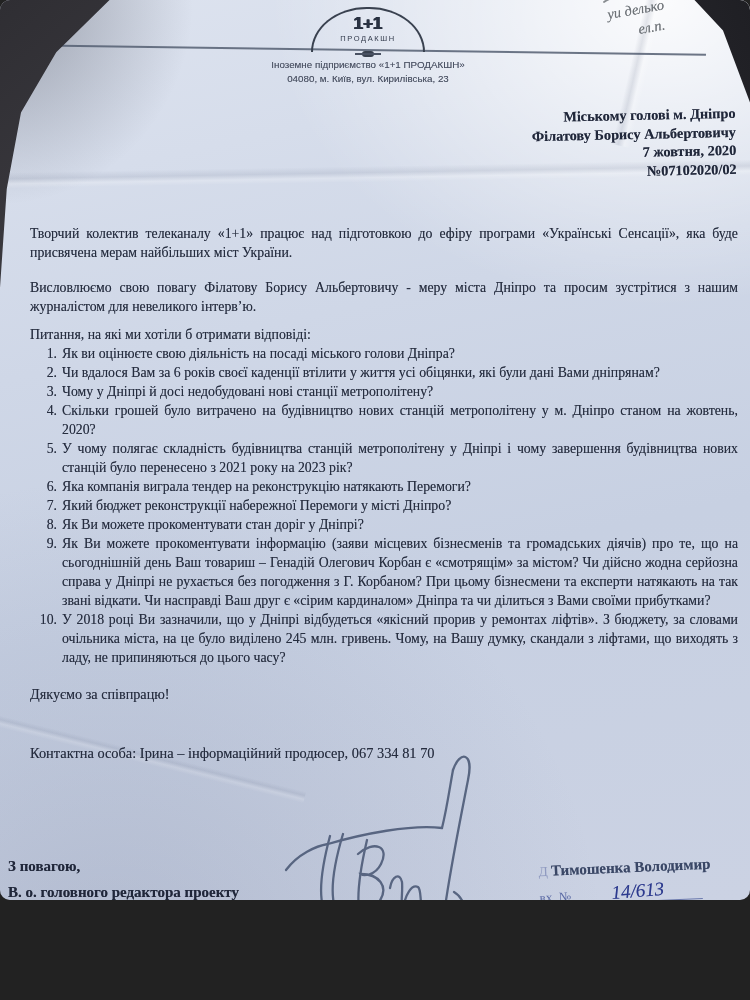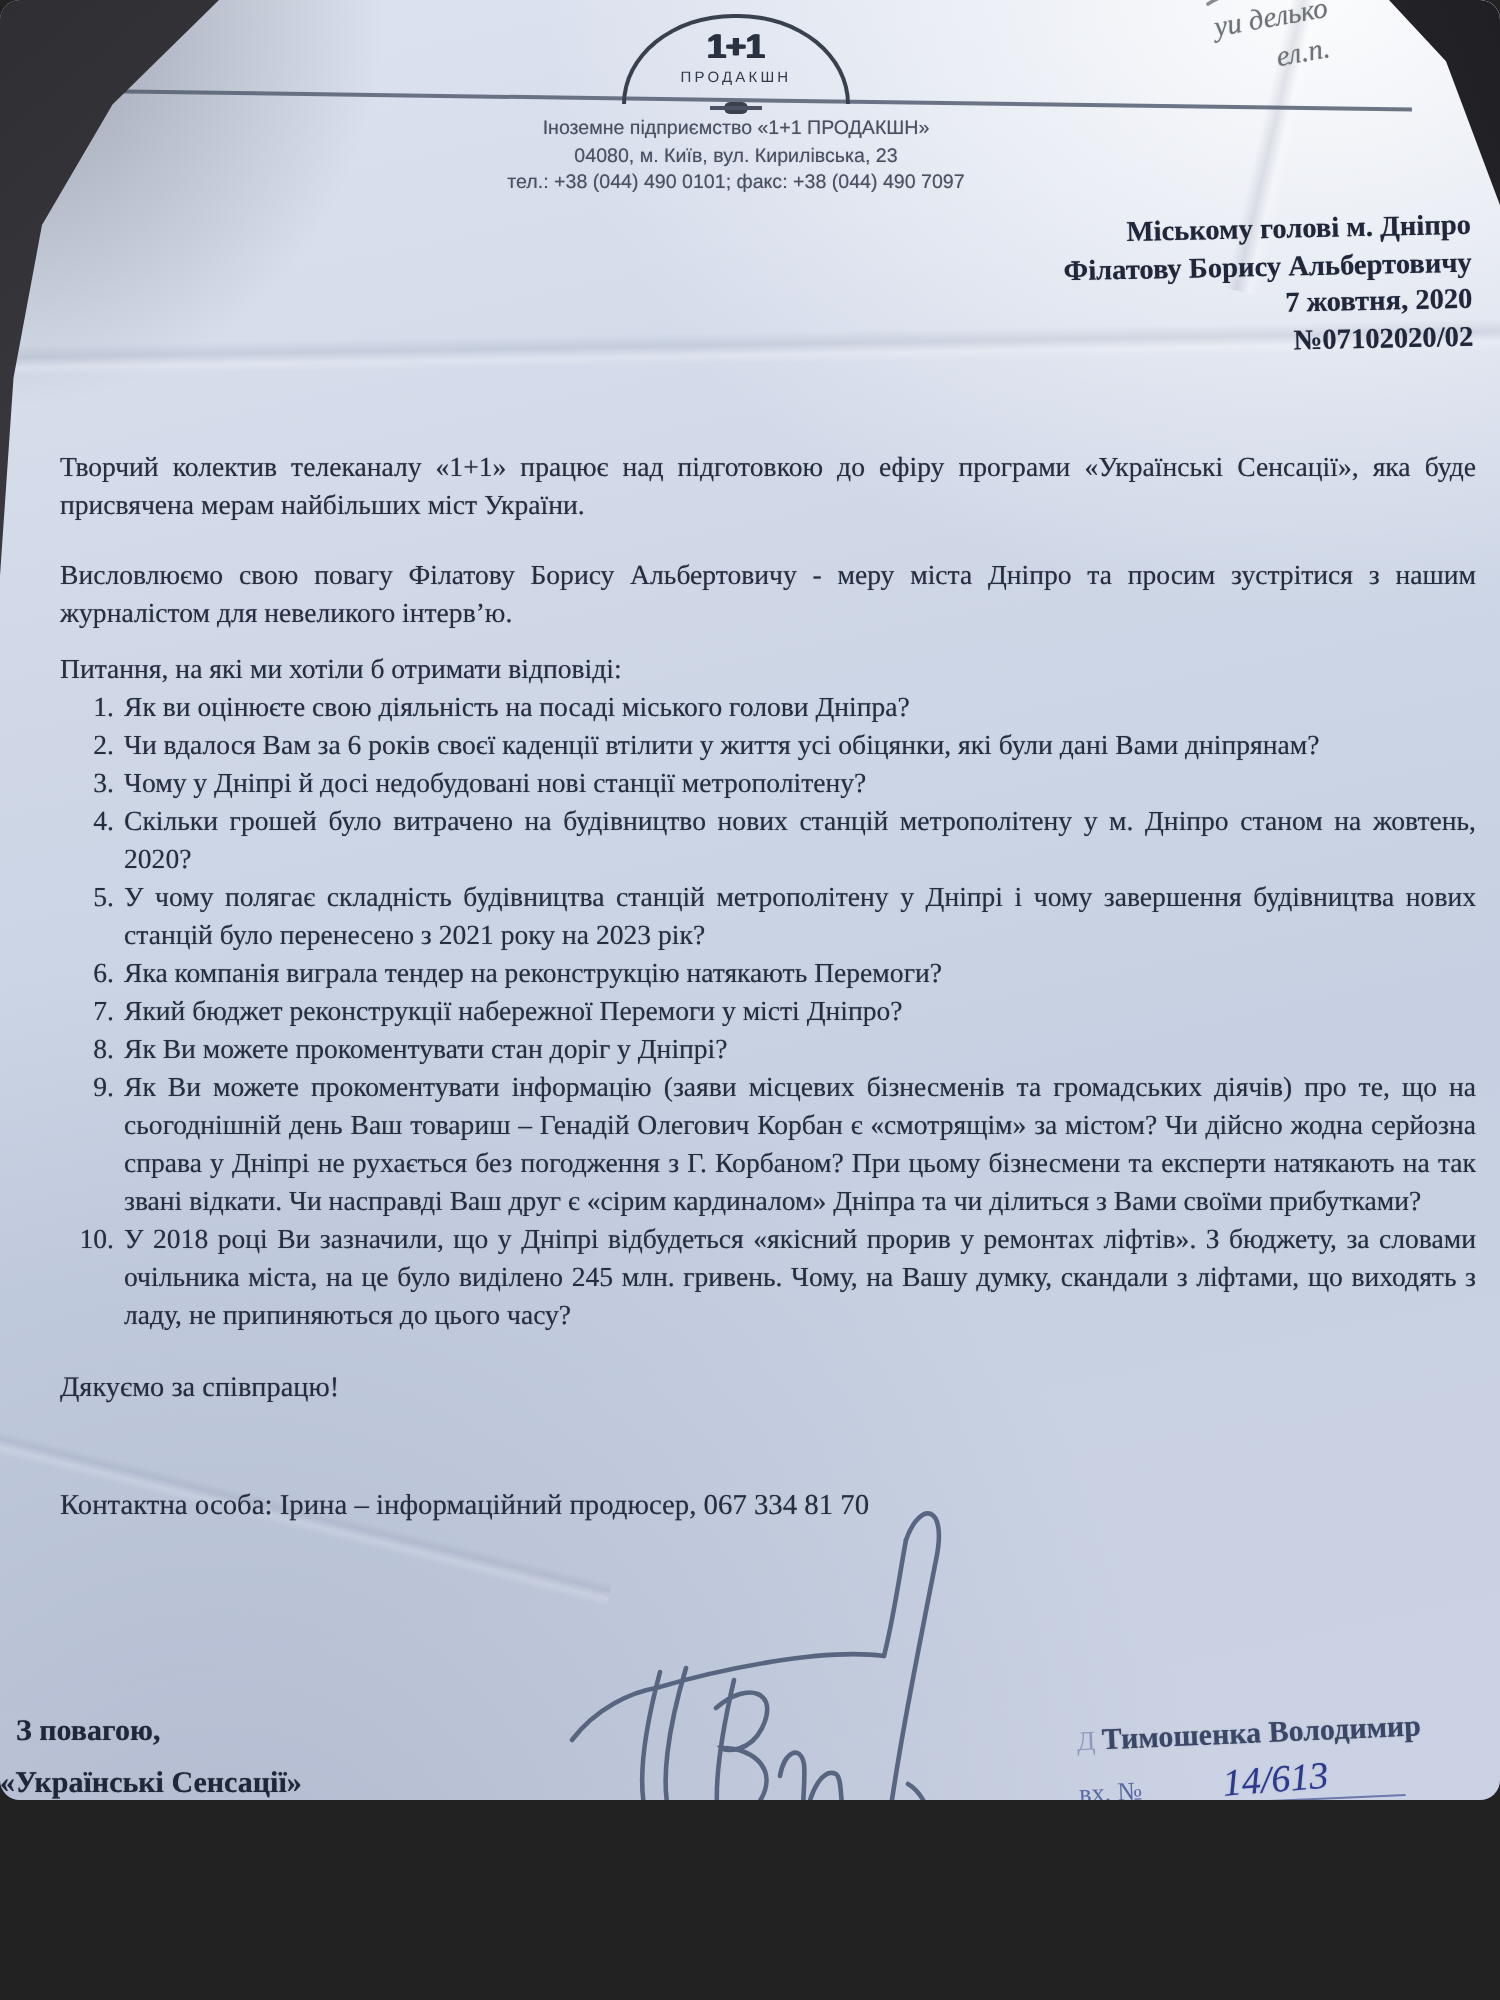--- a/index.html
+++ b/index.html
@@ -110,21 +110,20 @@
   <div class="lh-line"></div>
   <div class="logo">
     <div class="dome"></div>
     <div class="logo-top">1+1</div>
     <div class="logo-sub">ПРОДАКШН</div>
     <div class="emblem"></div>
   </div>
   <div class="company">
     <div>Іноземне підприємство «1+1 ПРОДАКШН»</div>
     <div>04080, м. Київ, вул. Кирилівська, 23</div>
-    <div>тел.:  +38 (044) 490 0101; факс: +38 (044) 490 7097</div>
   </div>
 
   <div class="recipient">
     <div>Міському голові м. Дніпро</div>
     <div>Філатову Борису Альбертовичу</div>
     <div>7 жовтня, 2020</div>
     <div>№07102020/02</div>
   </div>
 
 
@@ -172,20 +171,21 @@
     <div class="q">
       <span class="num">10.</span>
       <span class="txt">У 2018 році Ви зазначили, що у Дніпрі відбудеться «якісний прорив у ремонтах ліфтів». З бюджету, за словами очільника міста, на це було виділено 245 млн. гривень. Чому, на Вашу думку, скандали з ліфтами, що виходять з ладу, не припиняються до цього часу?</span>
     </div>
 
     <p class="thanks">Дякуємо за співпрацю!</p>
     <p class="contact">Контактна особа: Ірина – інформаційний продюсер, 067 334 81 70</p>
 
     <div class="signoff">
       <div>З повагою,</div>
+      <div>В. о. головного редактора проекту</div>
       <div class="l3">«Українські Сенсації»</div>
     </div>
   </div>
 
   <svg class="signature" viewBox="0 0 215 235">
     <g fill="none" stroke="#4a5875" stroke-width="2.3" stroke-linecap="round" opacity="0.88">
       <path d="M14,128 C26,112 44,104 56,102 C90,92 140,82 170,86"></path>
       <path d="M58,94 C50,124 46,152 52,168"></path>
       <path d="M71,92 C62,122 58,150 63,166"></path>
       <path d="M95,98 C88,128 84,156 88,172"></path>

